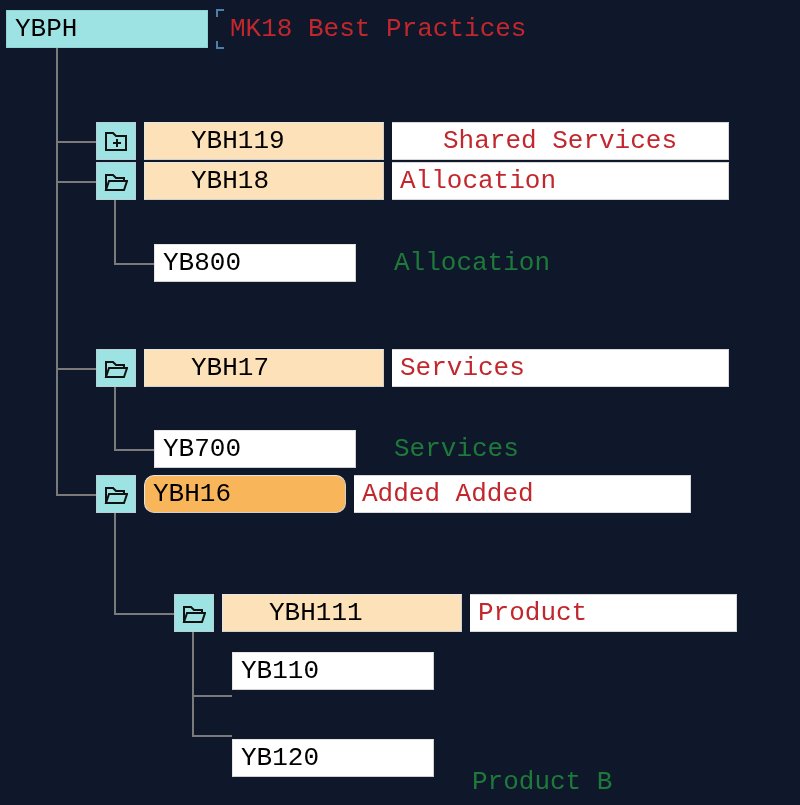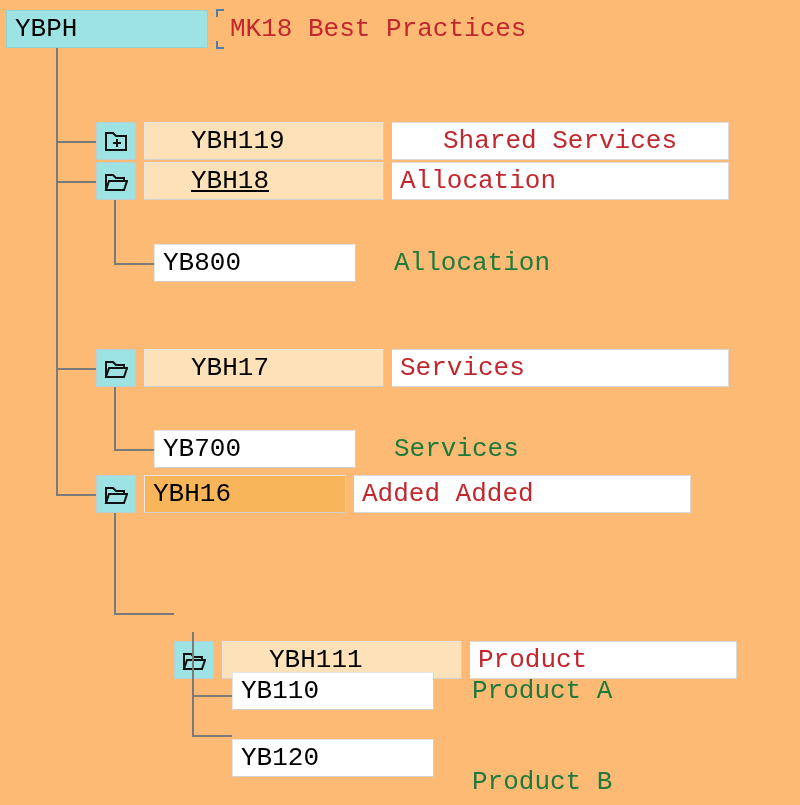--- a/index.html
+++ b/index.html
@@ -1,16 +1,16 @@
 <!DOCTYPE html>
 <html><head>
 <meta charset="utf-8">
 <style>
   html,body{margin:0;padding:0;background:#f7f8f9;font-family:"Courier New",monospace;font-size:26px;}
-  .canvas{position:relative;width:800px;height:805px;background:#fdba74;overflow:hidden;}
+  .canvas{position:relative;width:800px;height:805px;background:#0f172a;overflow:hidden;}
 
   
   .code{display:inline-block;background:#fff;border:1px solid #d0d0d0;border-top:1px solid #e5e5e5;border-left:1px solid #e5e5e5;padding:2px 8px;height:32px;line-height:32px;}
   .code.root{background:#9de3e3;border-color:#8fd3d3;}
   .code.lightorange{background:#fde1b8;padding-left:46px;}
   .code.orange{background:#f9b55a;}
   .desc{display:inline-block;background:#fff;border-top:1px solid #d8d8d8;border-bottom:1px solid #d8d8d8;border-right:1px solid #d8d8d8;padding:2px 8px;height:32px;line-height:32px;}
   .desc.red{color:#c1272d;}
   .desc.green{color:#1e7a3a;}
   .desc.rootdesc{color:#c1272d;border:none;background:transparent;position:relative;}
@@ -58,21 +58,21 @@
 
   <div class="hline" style="left:56px;top:181px;width:40px;"></div>
   <div class="item" style="left:96px;top:162px;">
     <span class="folder">
       <svg viewBox="0 0 24 22">
           <path fill="none" stroke="#111" stroke-width="2" d="M2 20 V5 H9 L12 8 H20 V11"></path>
           <path fill="none" stroke="#111" stroke-width="2" d="M2 20 L5 11 H23 L20 20 Z"></path>
         </svg>
     </span>
     <span class="gap"></span>
-    <span class="code lightorange" style="width:184px;text-decoration:underline;">YBH18</span>
+    <span class="code lightorange" style="width:184px;">YBH18</span>
     <span class="gap"></span>
     <span class="desc red" style="width:320px;">Allocation</span>
   </div>
 
   <div class="vline" style="left:114px;top:200px;height:64px;"></div>
   <div class="hline" style="left:114px;top:263px;width:40px;"></div>
   <div class="item" style="left:154px;top:244px;">
     <span class="code" style="width:184px;">YB800</span>
     <span style="width:30px;"></span>
     <span class="desc green" style="border:none;background:transparent;">Allocation</span>
@@ -102,47 +102,46 @@
 
   <div class="hline" style="left:56px;top:494px;width:40px;"></div>
   <div class="item" style="left:96px;top:475px;">
     <span class="folder">
       <svg viewBox="0 0 24 22">
           <path fill="none" stroke="#111" stroke-width="2" d="M2 20 V5 H9 L12 8 H20 V11"></path>
           <path fill="none" stroke="#111" stroke-width="2" d="M2 20 L5 11 H23 L20 20 Z"></path>
         </svg>
     </span>
     <span class="gap"></span>
-    <span class="code orange" style="width:184px;">YBH16</span>
+    <span class="code orange" style="width:184px;border-radius:10px;">YBH16</span>
     <span class="gap"></span>
     <span class="desc red" style="width:320px;">Added Added</span>
   </div>
 
   <div class="vline" style="left:114px;top:513px;height:100px;"></div>
   <div class="hline" style="left:114px;top:613px;width:60px;"></div>
-  <div class="item" style="left:174px;top:594px;margin-top:47px;">
+  <div class="item" style="left:174px;top:594px;">
     <span class="folder">
       <svg viewBox="0 0 24 22">
           <path fill="none" stroke="#111" stroke-width="2" d="M2 20 V5 H9 L12 8 H20 V11"></path>
           <path fill="none" stroke="#111" stroke-width="2" d="M2 20 L5 11 H23 L20 20 Z"></path>
         </svg>
     </span>
     <span class="gap"></span>
     <span class="code lightorange" style="width:184px;">YBH111</span>
     <span class="gap"></span>
     <span class="desc red" style="width:250px;">Product</span>
   </div>
 
   <div class="vline" style="left:192px;top:632px;height:103px;"></div>
   <div class="hline" style="left:192px;top:695px;width:40px;"></div>
   <div class="hline" style="left:192px;top:735px;width:40px;"></div>
-  <div class="item" style="left:232px;top:672px;">
+  <div class="item" style="left:232px;top:652px;">
     <span class="code" style="width:184px;">YB110</span>
     <span style="width:30px;"></span>
-    <span class="desc green" style="border:none;background:transparent;">Product A</span>
   </div>
   <div class="item" style="left:232px;top:716px;">
     <span class="code" style="width:184px;">YB120</span>
     <span style="width:30px;"></span>
     <span class="desc green" style="border:none;background:transparent;margin-top:48px;">Product B</span>
   </div>
 
 </div>
 
 </body></html>

